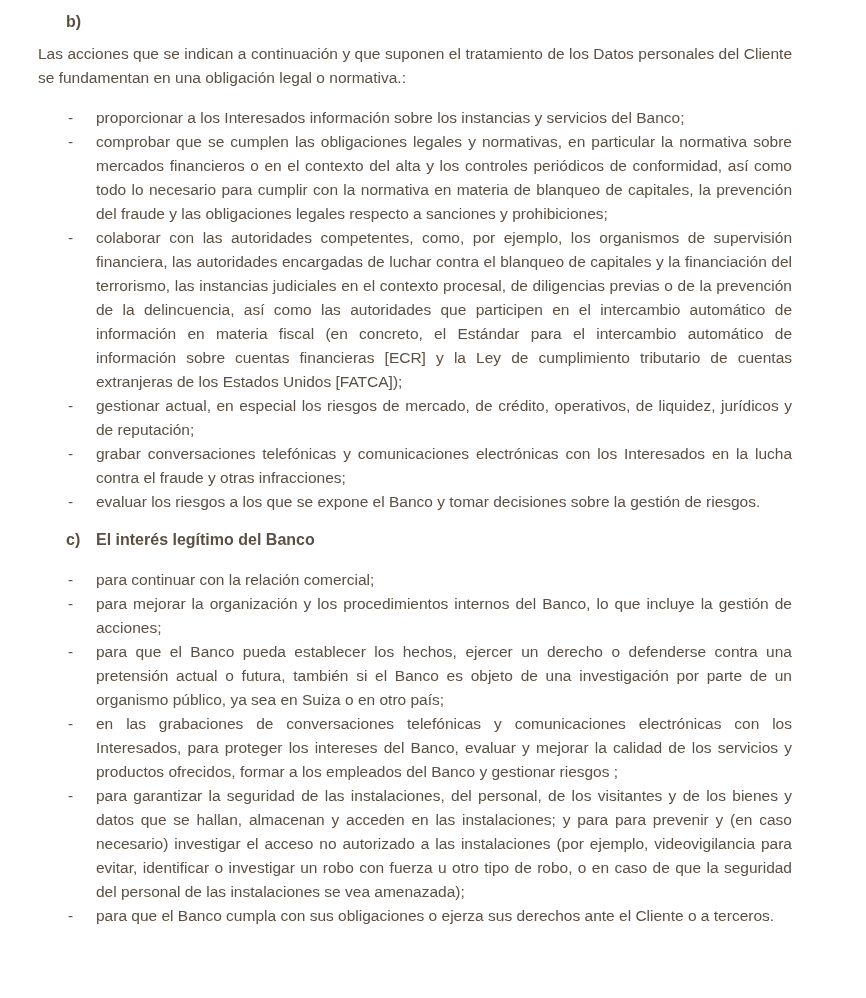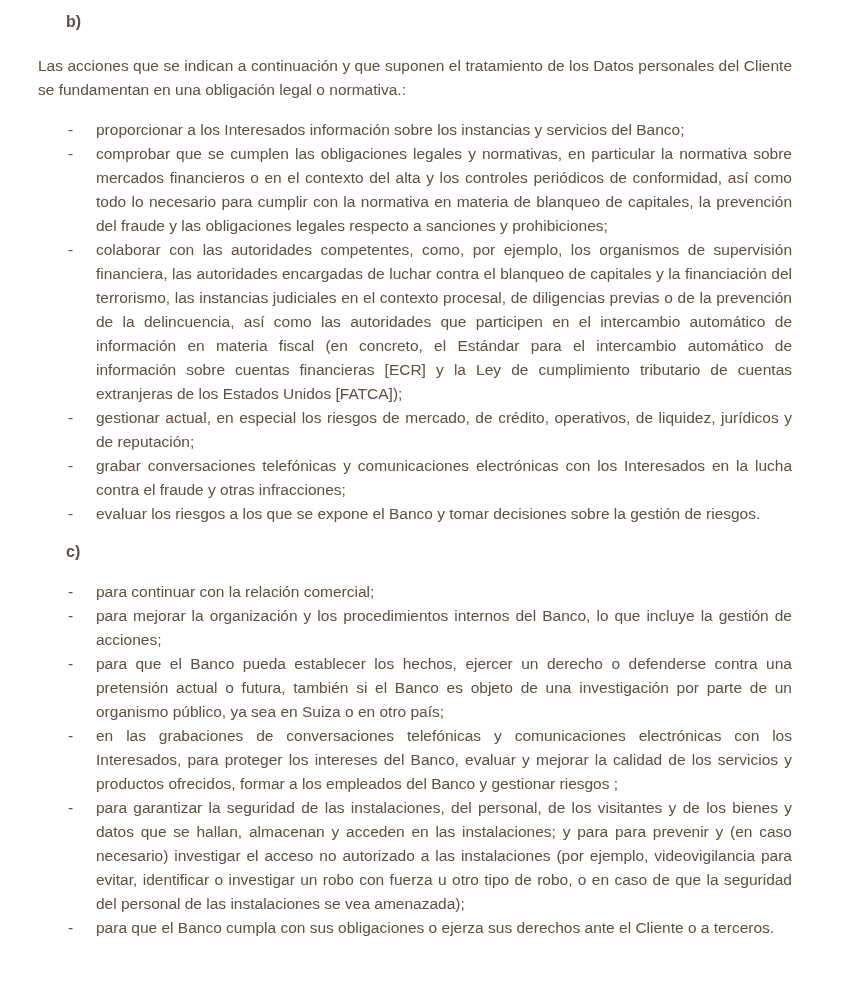--- a/index.html
+++ b/index.html
@@ -28,21 +28,21 @@
     margin: 0 0 0 28px;
     font-size: 16px;
     font-weight: bold;
     line-height: 24px;
   }
   .heading .marker {
     flex: none;
     width: 30px;
   }
   .intro {
-    margin: 20px 0 0 0;
+    margin: 8px 0 0 0;
     font-size: 15.5px;
     line-height: 24px;
     text-align: justify;
   }
   .bullet-list {
     list-style: none;
     margin: 16px 0 0 0;
     padding: 0;
   }
   .bullet-item {
@@ -98,20 +98,21 @@
   <li class="bullet-item">
     <span class="dash">-</span>
     <span class="item-text">evaluar los riesgos a los que se expone el Banco y tomar decisiones sobre la gestión de riesgos.</span>
   </li>
 </ul>
   </section>
 
   <section class="doc-section">
     <h2 class="heading">
       <span class="marker">c)</span>
+      <span class="heading-text">El interés legítimo del Banco</span>
     </h2>
     <ul class="bullet-list">
   <li class="bullet-item">
     <span class="dash">-</span>
     <span class="item-text">para continuar con la relación comercial;</span>
   </li>
 
   <li class="bullet-item">
     <span class="dash">-</span>
     <span class="item-text">para mejorar la organización y los procedimientos internos del Banco, lo que incluye la gestión de acciones;</span>

